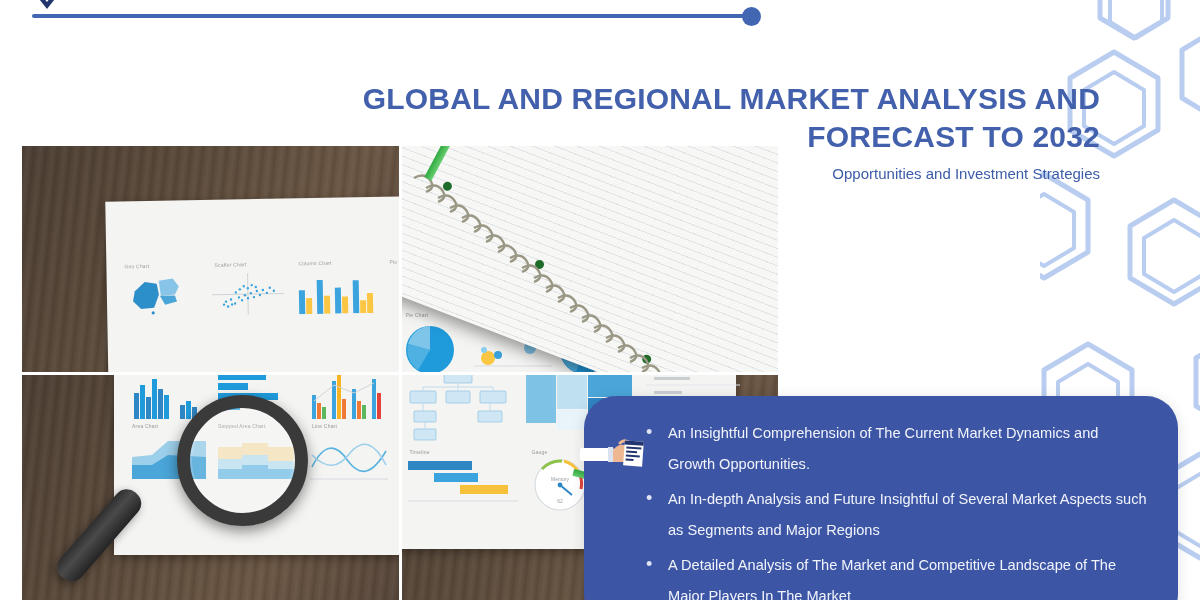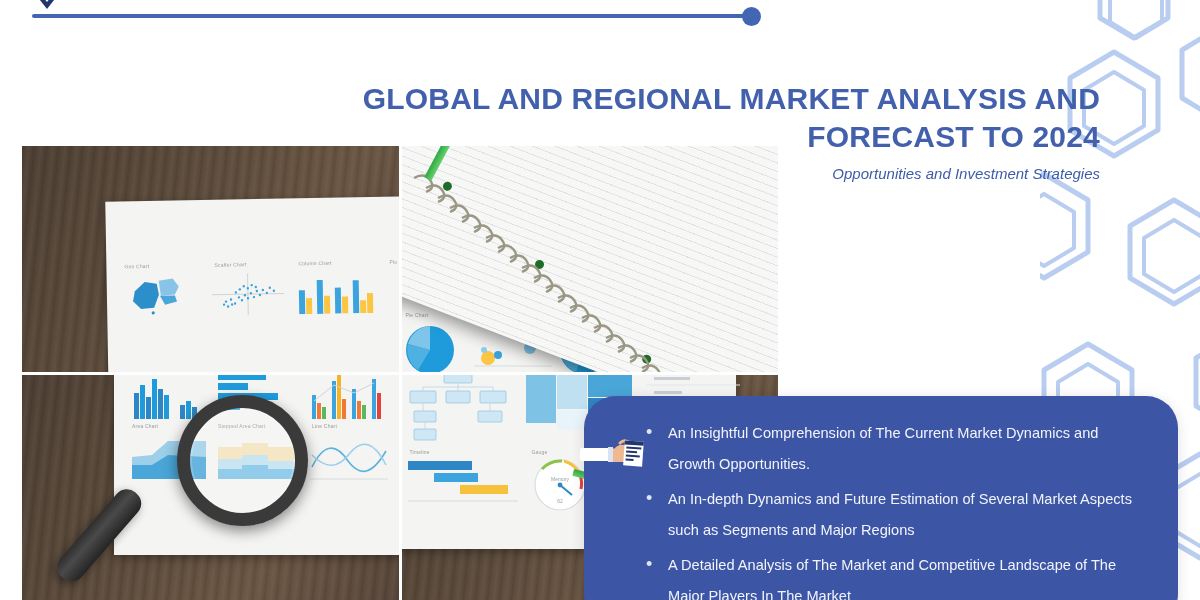--- a/index.html
+++ b/index.html
@@ -33,21 +33,21 @@
   
   .heading{
     position:absolute; left:300px; top:36px; width:800px;
     text-align:right; z-index:4;margin-top:44px;
   }
   .heading h1{
     font-size:30px; line-height:38px; font-weight:bold;
     color:#4260ab; letter-spacing:.2px;
   }
   .heading .subtitle{
-    margin-top:9px; font-size:15px; font-style:italic;
+    margin-top:9px; font-size:15px; 
     color:#3c5ca8; font-weight:500;
   }
 
   
   .collage{
     position:absolute; left:22px; top:146px; width:756px; height:454px;
     display:grid; grid-template-columns:1fr 1fr; grid-template-rows:1fr 1fr;
     gap:3px; background:#ffffff; z-index:2; overflow:hidden;
   }
   .cell{ position:relative; overflow:hidden; background:#5a4a3c; }
@@ -155,21 +155,21 @@
   <svg width="26" height="26" viewBox="0 0 26 26">
     <path d="M2 2 L13 16 L24 2 L24 9 L13 23 L2 9 Z" fill="#23356f"></path>
   </svg>
 </div>
 <div class="top-rule"></div>
 <div class="top-dot"></div>
 
 <div class="heading">
   <h1>
     <span>GLOBAL AND REGIONAL MARKET ANALYSIS AND</span><br>
-    <span>FORECAST TO 2024</span>
+    <span>FORECAST TO 2032</span>
   </h1>
   <div class="subtitle">Opportunities and Investment Strategies</div>
 </div>
 
 <div class="collage">
 
   <div class="cell">
     <div class="wood"></div>
     <div class="sheet" style="left:85px; top:53px; width:305px; height:200px; transform:rotate(-1deg);">
       <span class="chart-label" style="left:18px; top:62px;">Geo Chart</span>
@@ -449,16 +449,16 @@
         <rect x="44" y="7" width="19" height="4"></rect>
         <rect x="46" y="13" width="15" height="2"></rect>
         <rect x="46" y="17" width="11" height="2"></rect>
         <rect x="46" y="21" width="14" height="2"></rect>
         <rect x="46" y="25" width="8" height="2"></rect>
       </g>
     </svg>
   </div>
   <ul class="bullets">
     <li>An Insightful Comprehension of The Current Market Dynamics and Growth Opportunities.</li>
-    <li>An In-depth Dynamics and Future Estimation of Several Market Aspects such as Segments and Major Regions</li>
+    <li>An In-depth Analysis and Future Insightful of Several Market Aspects such as Segments and Major Regions</li>
     <li>A Detailed Analysis of The Market and Competitive Landscape of The Major Players In The Market</li>
   </ul>
 </div>
 
 </body></html>

